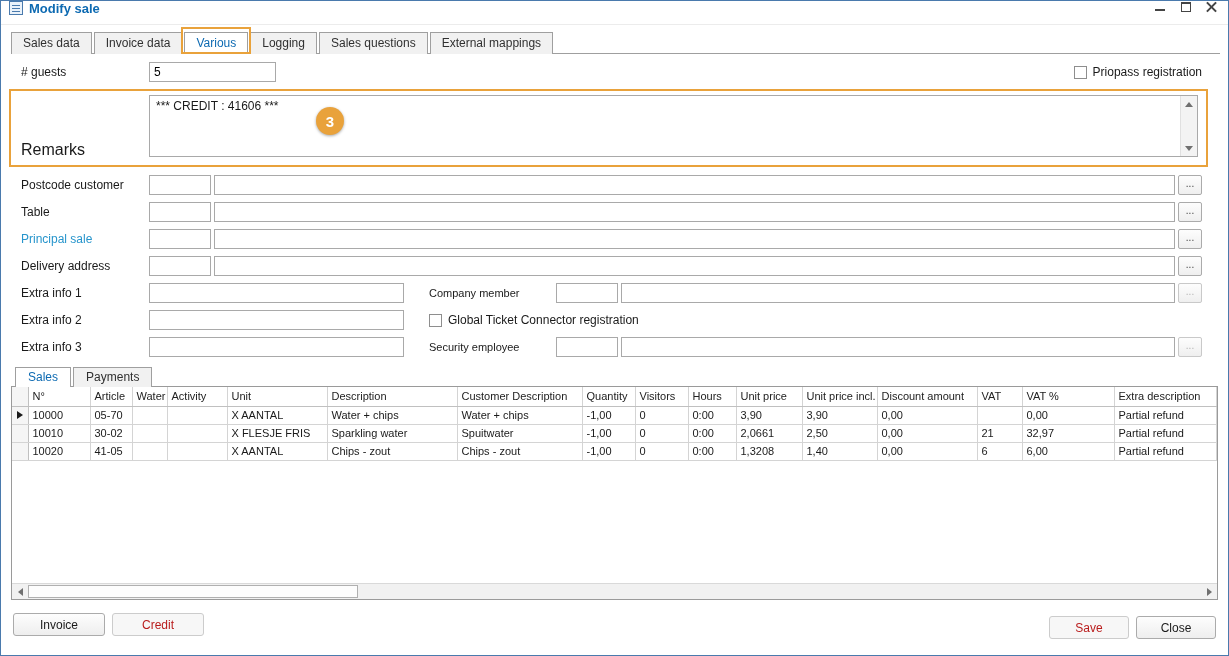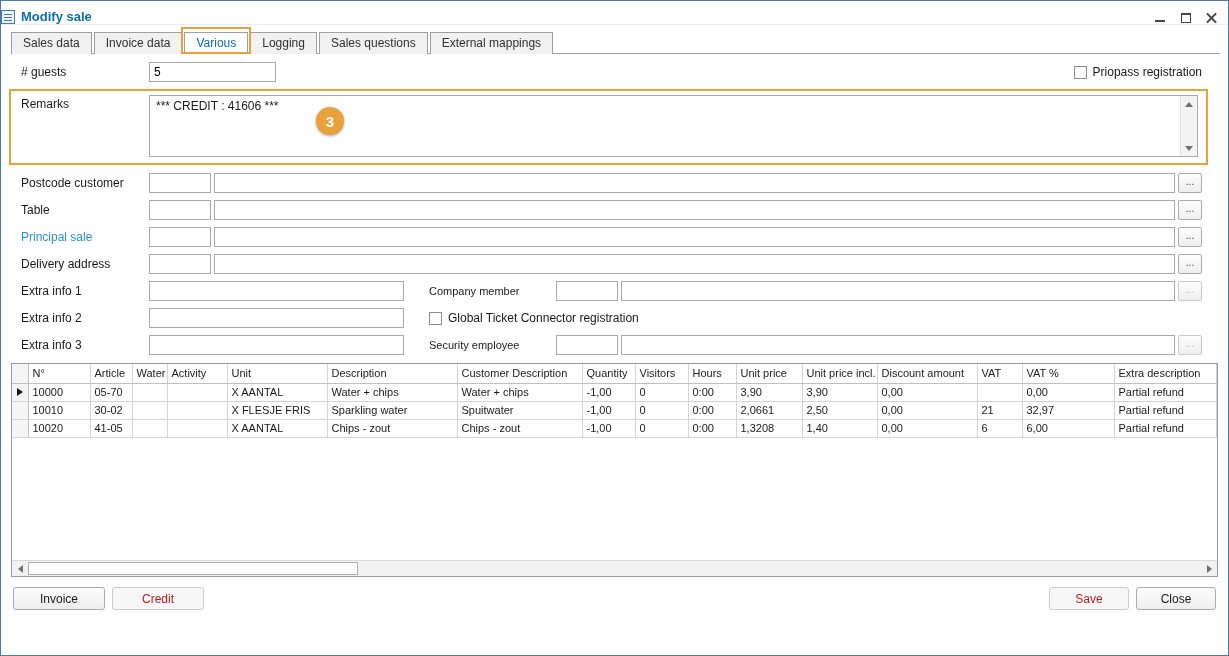--- a/index.html
+++ b/index.html
@@ -2,21 +2,21 @@
 <html><head>
 <meta charset="utf-8">
 <style>
   * { box-sizing: border-box; }
   html,body { margin:0; padding:0; background:#ffffff; }
   body { font-family:"Liberation Sans","DejaVu Sans",sans-serif; font-size:12px; color:#1a1a1a; }
 
   .window { position:relative; width:1229px; height:656px; border:1px solid #4a7aad; background:#fff; overflow:hidden; }
 
   
-  .titlebar { height:24px; display:flex; align-items:flex-end; padding:0 6px 0 0; border-bottom:1px solid #ececec; }
+  .titlebar { height:24px; display:flex; align-items:flex-start; padding:0 6px 0 8px; border-bottom:1px solid #ececec; }
   .title-icon { width:14px; height:14px; margin-right:6px; border:1px solid #4a7aad; position:relative; background:#eaf2fa; }
   .title-icon::before { content:''; position:absolute; left:2px; right:2px; top:3px; height:1px; background:#4a7aad; box-shadow:0 3px 0 #4a7aad, 0 6px 0 #4a7aad; }
   .window-title { color:#0d6ab2; font-weight:bold; font-size:13px; }
   .win-controls { margin-left:auto; display:flex; align-items:center; gap:14px; padding-right:4px; }
   .win-btn { width:12px; height:12px; position:relative; cursor:default; }
   .glyph-min::before { content:''; position:absolute; left:1px; right:1px; bottom:2px; height:2px; background:#444; }
   .glyph-max::before { content:''; position:absolute; inset:1px; border:1px solid #444; border-top-width:2px; }
   .glyph-close::before, .glyph-close::after { content:''; position:absolute; left:-1px; top:5px; width:13px; height:2px; background:#444; }
   .glyph-close::before { transform:rotate(45deg); }
   .glyph-close::after { transform:rotate(-45deg); }
@@ -37,21 +37,21 @@
   .code-input { width:62px; flex:0 0 62px; margin-right:3px; }
   .desc-input { flex:1; margin-right:3px; }
   .ellipsis-btn { flex:0 0 24px; width:24px; height:20px; border:1px solid #ababab; border-radius:2px; background:linear-gradient(#fdfdfd,#efefef); font-size:10px; line-height:16px; text-align:center; color:#444; cursor:default; }
   .ellipsis-btn.dim { color:#b5b5b5; border-color:#c9c9c9; }
   .checkbox { width:13px; height:13px; border:1px solid #8e8e8e; background:#fff; flex:0 0 13px; }
   .check-wrap { display:flex; align-items:center; gap:6px; }
   .spacer { flex:1; }
 
   
   .remarks-wrap { position:relative; display:flex; border:2px solid #E9A23B; margin:0 -6px 8px -12px; padding:4px 8px 6px 10px; }
-  .remarks-label { width:128px; flex:0 0 128px; padding-top:2px; font-size:12px; }
+  .remarks-label { width:128px; flex:0 0 128px; padding-top:2px; font-size:16px;margin-top:44px; }
   .remarks-box { position:relative; flex:1; height:62px; border:1px solid #a9a9a9; background:#fff; padding:3px 22px 3px 6px; font-size:12px; overflow:hidden; }
   .vscroll { position:absolute; top:0; right:0; bottom:0; width:17px; background:#f3f3f3; border-left:1px solid #e0e0e0; }
   .vs-btn { position:absolute; left:0; right:0; height:16px; background:#f3f3f3; display:flex; align-items:center; justify-content:center; }
   .vs-up { top:0; } .vs-down { bottom:0; }
   .arr-up { width:0; height:0; border-left:4px solid transparent; border-right:4px solid transparent; border-bottom:5px solid #707070; }
   .arr-down { width:0; height:0; border-left:4px solid transparent; border-right:4px solid transparent; border-top:5px solid #707070; }
   .arr-left { width:0; height:0; border-top:4px solid transparent; border-bottom:4px solid transparent; border-right:5px solid #707070; }
   .arr-right { width:0; height:0; border-top:4px solid transparent; border-bottom:4px solid transparent; border-left:5px solid #707070; }
   .badge { position:absolute; left:305px; top:16px; width:28px; height:28px; border-radius:50%; background:#E9A23B; color:#fff; font-weight:bold; font-size:15px; display:flex; align-items:center; justify-content:center; box-shadow:0 1px 3px rgba(0,0,0,.35); }
 
@@ -72,21 +72,21 @@
   table.grid .rowhead { background:#f5f5f5; border-right:1px solid #c0c0c0; padding:0; text-align:center; }
   .row-marker { display:inline-block; width:0; height:0; border-top:4px solid transparent; border-bottom:4px solid transparent; border-left:6px solid #1a1a1a; }
   .hscroll { position:relative; height:16px; background:#f1f1f1; border-top:1px solid #d9d9d9; flex:0 0 16px; }
   .hs-btn { position:absolute; top:0; width:16px; height:15px; display:flex; align-items:center; justify-content:center; background:#f1f1f1; }
   .hs-left { left:0; } .hs-right { right:0; }
   .hs-thumb { position:absolute; left:16px; top:1px; width:330px; height:13px; background:#fdfdfd; border:1px solid #b0b0b0; }
 
   
   .footer { display:flex; align-items:center; padding:10px 12px 0 12px; gap:7px;justify-content:flex-end; }
   .btn { width:92px; height:23px; border:1px solid #ababab; border-radius:3px; background:linear-gradient(#fdfdfd,#eeeeee); font-family:inherit; font-size:12px; color:#1a1a1a; cursor:default; }
-  .btn.right { width:80px; }
+  .btn.right { width:80px;margin-top:6px; }
   .btn:disabled { color:#b91c1c; border-color:#cccccc; background:#f7f7f7; }
 </style>
 </head>
 <body>
 
 <div class="window">
 
   <div class="titlebar">
     <span class="title-icon"></span>
     <span class="window-title">Modify sale</span>
@@ -191,20 +191,24 @@
         <span class="rg-label">Security employee</span>
         <input type="text" class="code-input" style="">
         <input type="text" class="desc-input" style="">
         <span class="ellipsis-btn dim">...</span>
       </span>
     </div>
 
   </div>
 
   <div class="lower">
+    <div class="lower-tabs">
+      <div class="ltab active">Sales</div>
+      <div class="ltab">Payments</div>
+    </div>
     <div class="grid-box">
       <div class="grid-scroll">
         <table class="grid">
             <colgroup>
               <col style="width: 16px;">
               <col style="width: 62px;">
               <col style="width: 42px;">
               <col style="width: 35px;">
               <col style="width: 60px;">
               <col style="width: 100px;">

